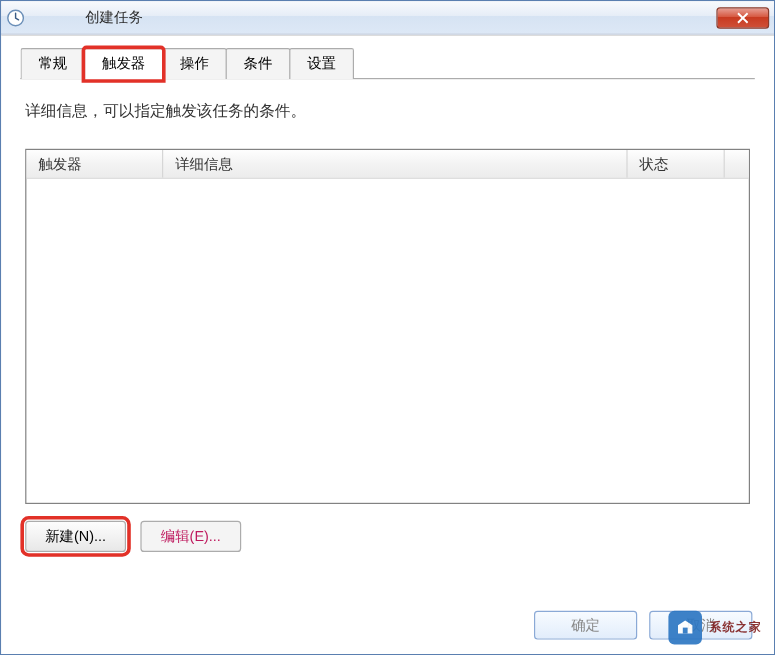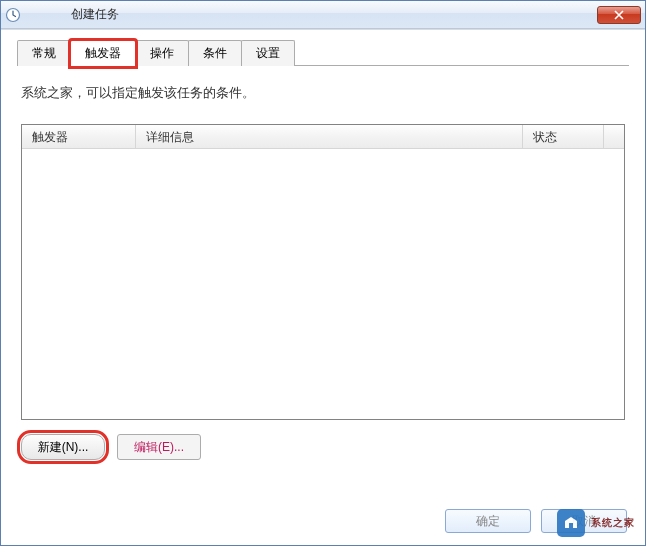--- a/index.html
+++ b/index.html
@@ -138,21 +138,20 @@
   justify-content: center;
 }
 .btn.disabled {
   color: #be185d;
   cursor: default;
   background: #f4f4f4;
 }
 .btn.highlight-red {
   outline: 3px solid #e23128;
   outline-offset: 1px;
-  border-radius: 10px;
 }
 .footer {
   position: absolute;
   bottom: 12px;
   right: 18px;
   display: flex;
   gap: 10px;
   padding-left: 47px;
 }
 .footer .fbtn {
@@ -218,21 +217,21 @@
 
     <div class="tabs">
       <div class="tab"><span>常规</span></div>
       <div class="tab active highlight-red"><span>触发器</span></div>
       <div class="tab"><span>操作</span></div>
       <div class="tab"><span>条件</span></div>
       <div class="tab"><span>设置</span></div>
     </div>
 
     <div class="tab-body">
-      <div class="desc-text">系统之家，可以指定触发该任务的条件。</div>
+      <div class="desc-text">详细信息，可以指定触发该任务的条件。</div>
 
       <div class="table-wrap">
         <div class="table-header">
           <div class="th th-trigger">触发器</div>
           <div class="th th-detail">详细信息</div>
           <div class="th th-status">状态</div>
           <div class="th th-tail"></div>
         </div>
       </div>
 

